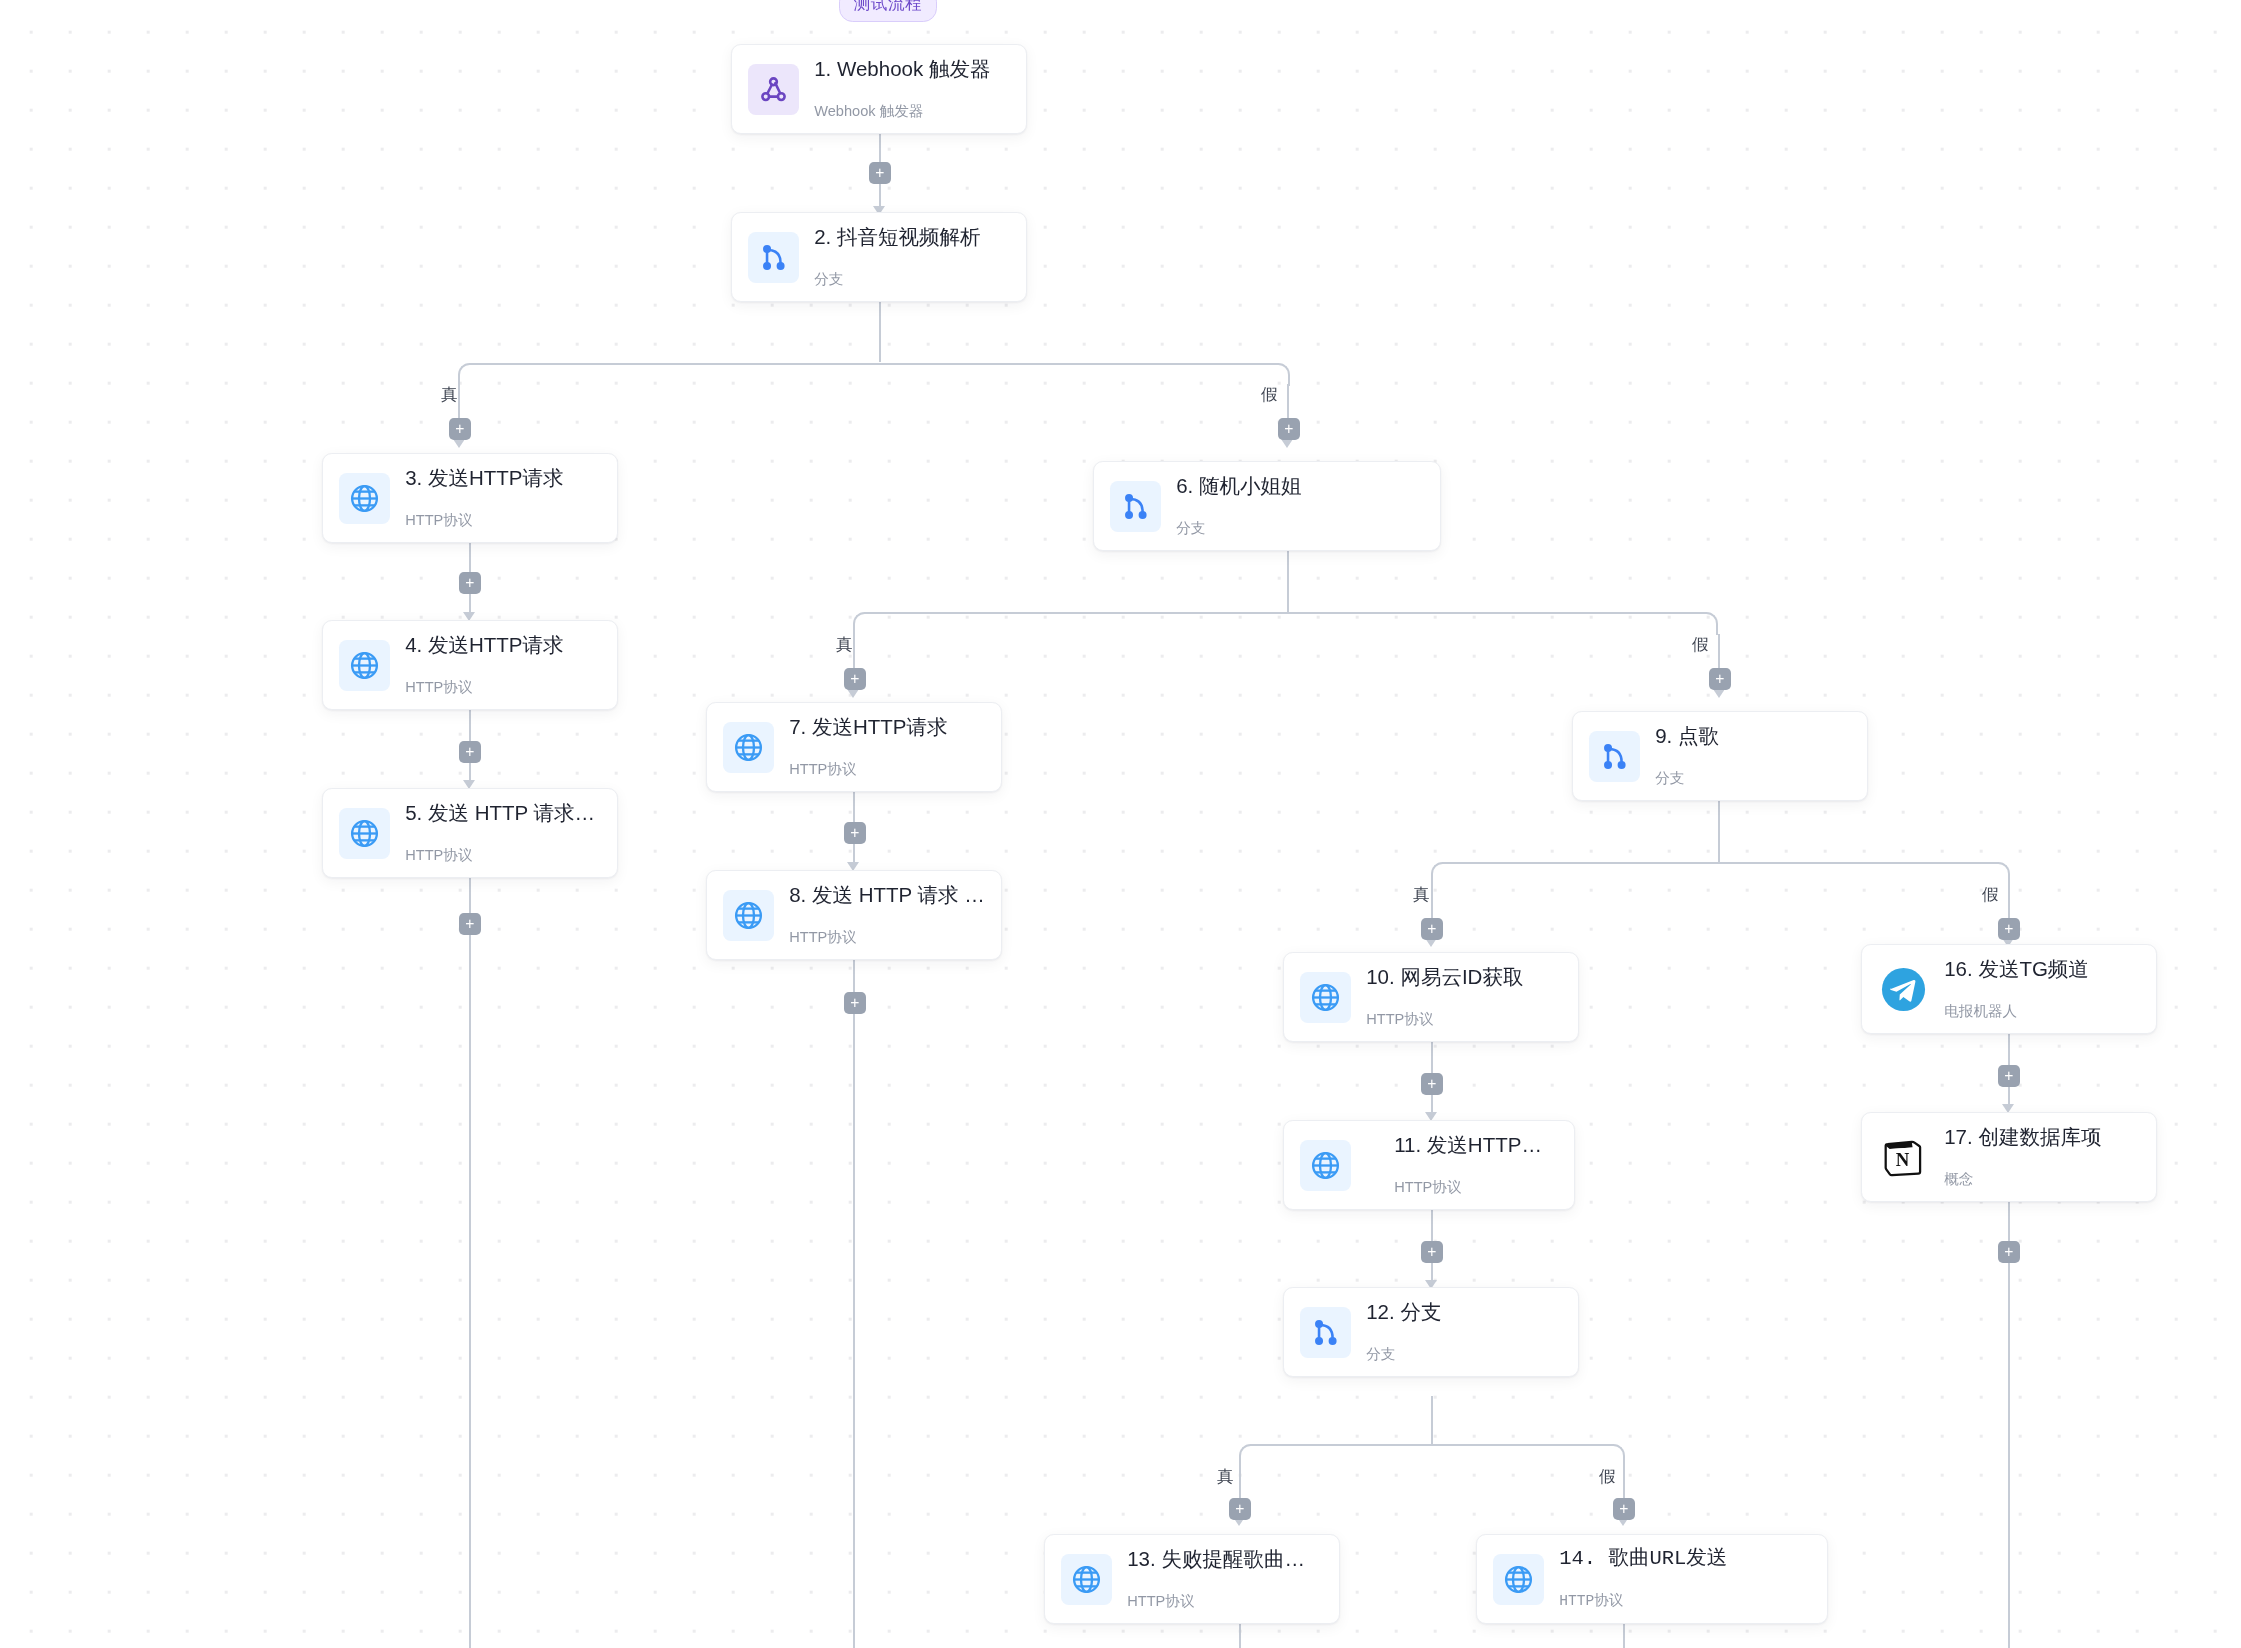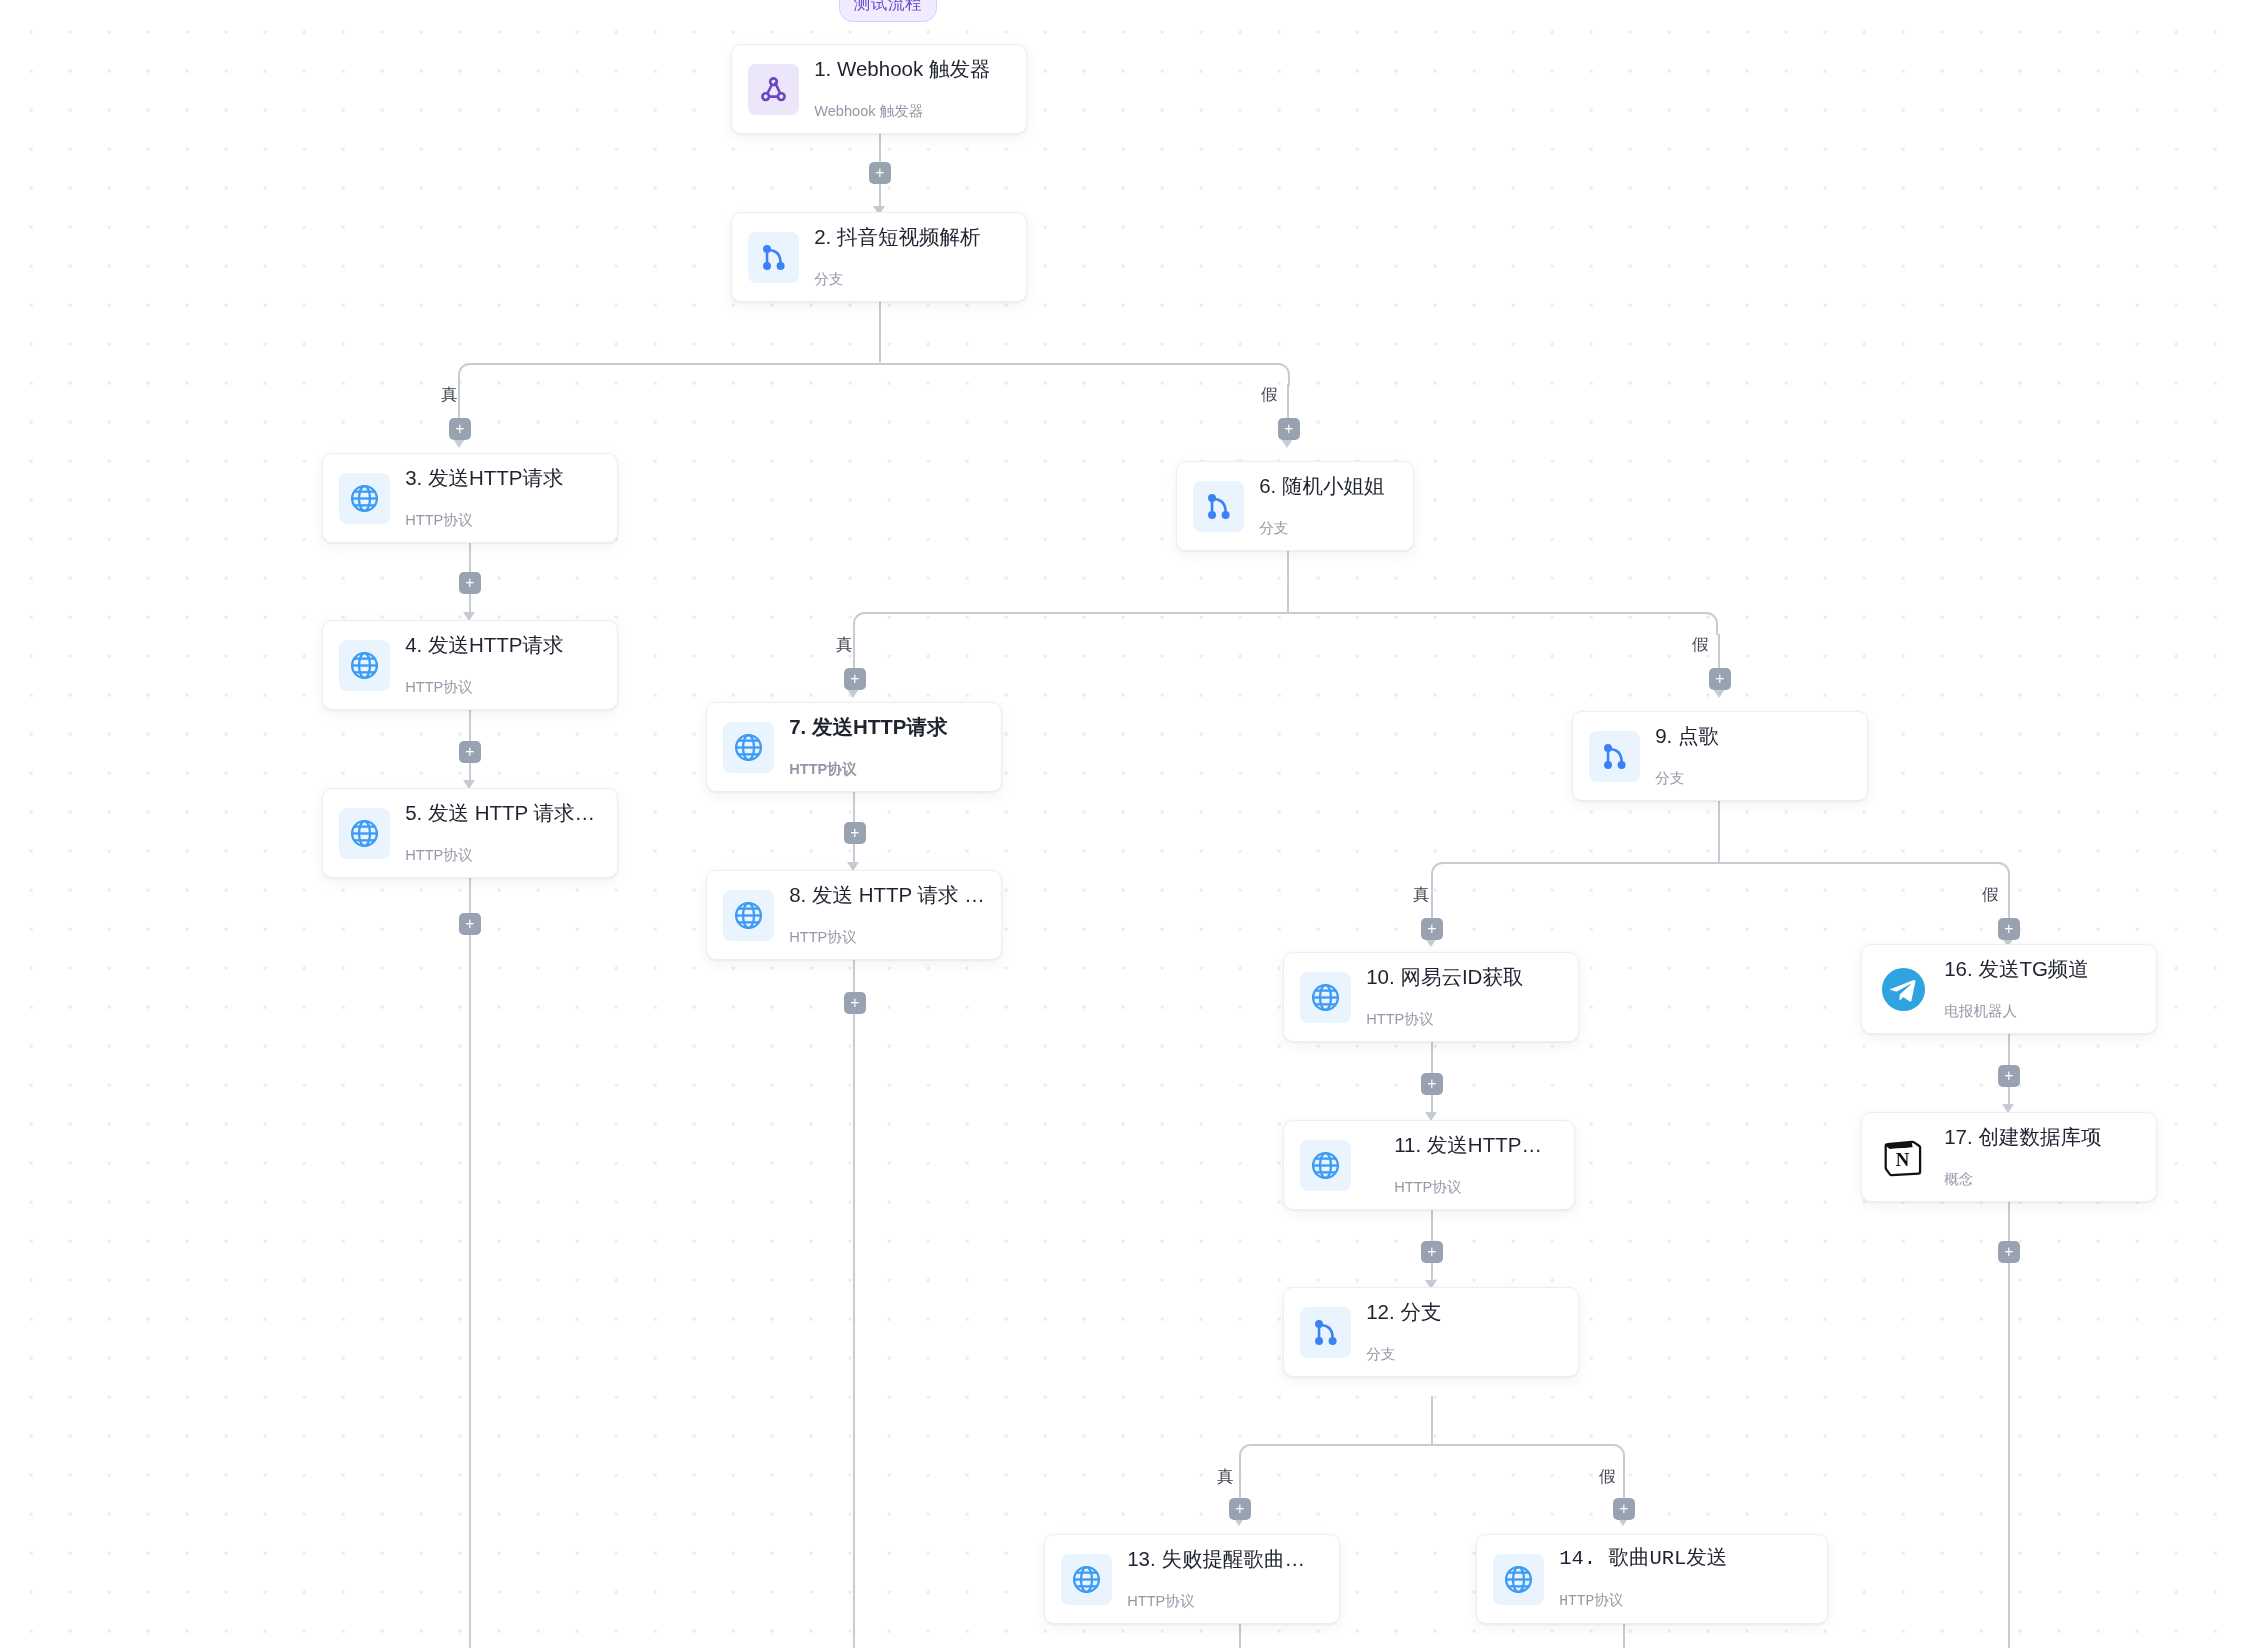--- a/index.html
+++ b/index.html
@@ -291,37 +291,37 @@
           <path d="M4.6 7h14.8"></path>
           <path d="M4.6 17h14.8"></path>
       </svg>
     </div>
     <div class="txt">
       <div class="ttl">5. 发送 HTTP 请求副本</div>
       <div class="sub">HTTP协议</div>
     </div>
   </div>
 
-  <div class="node" style="left:1176px;top:461px;width:238px;">
+  <div class="node" style="left:1093px;top:461px;width:348px;">
     <div class="ico blue">
       <svg width="31" height="31" viewBox="0 0 24 24" fill="none" stroke="#3b82f6" stroke-width="2" stroke-linecap="round" stroke-linejoin="round">
         <circle cx="7" cy="5.5" r="2.1" fill="#3b82f6"></circle>
           <circle cx="7" cy="18.5" r="2.1" fill="#3b82f6"></circle>
           <circle cx="17.5" cy="18.5" r="2.1" fill="#3b82f6"></circle>
         <path d="M7 7.6v8.8"></path>
           <path d="M7.6 6.2c6 0 9.9 2.6 9.9 10.2"></path>
       </svg>
     </div>
     <div class="txt">
       <div class="ttl">6. 随机小姐姐</div>
       <div class="sub">分支</div>
     </div>
   </div>
 
-  <div class="node" style="left:706px;top:702px;width:296px;font-weight:bold;">
+  <div class="node" style="left:706px;top:702px;width:296px;">
     <div class="ico blue">
       <svg width="33" height="33" viewBox="0 0 24 24" fill="none" stroke="#3b9bf5" stroke-width="1.7">
         <circle cx="12" cy="12" r="9"></circle>
           <ellipse cx="12" cy="12" rx="4" ry="9"></ellipse>
           <path d="M3 12h18"></path>
           <path d="M4.6 7h14.8"></path>
           <path d="M4.6 17h14.8"></path>
       </svg>
     </div>
     <div class="txt">

